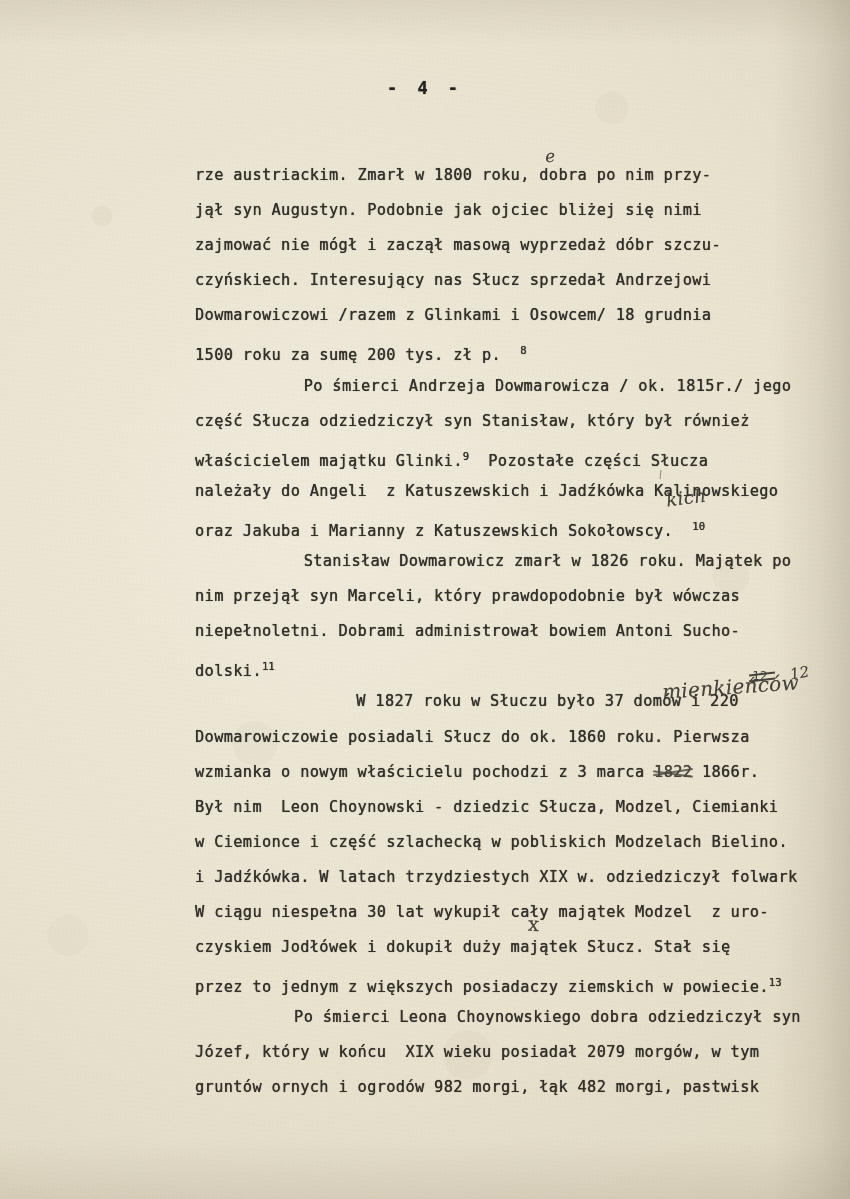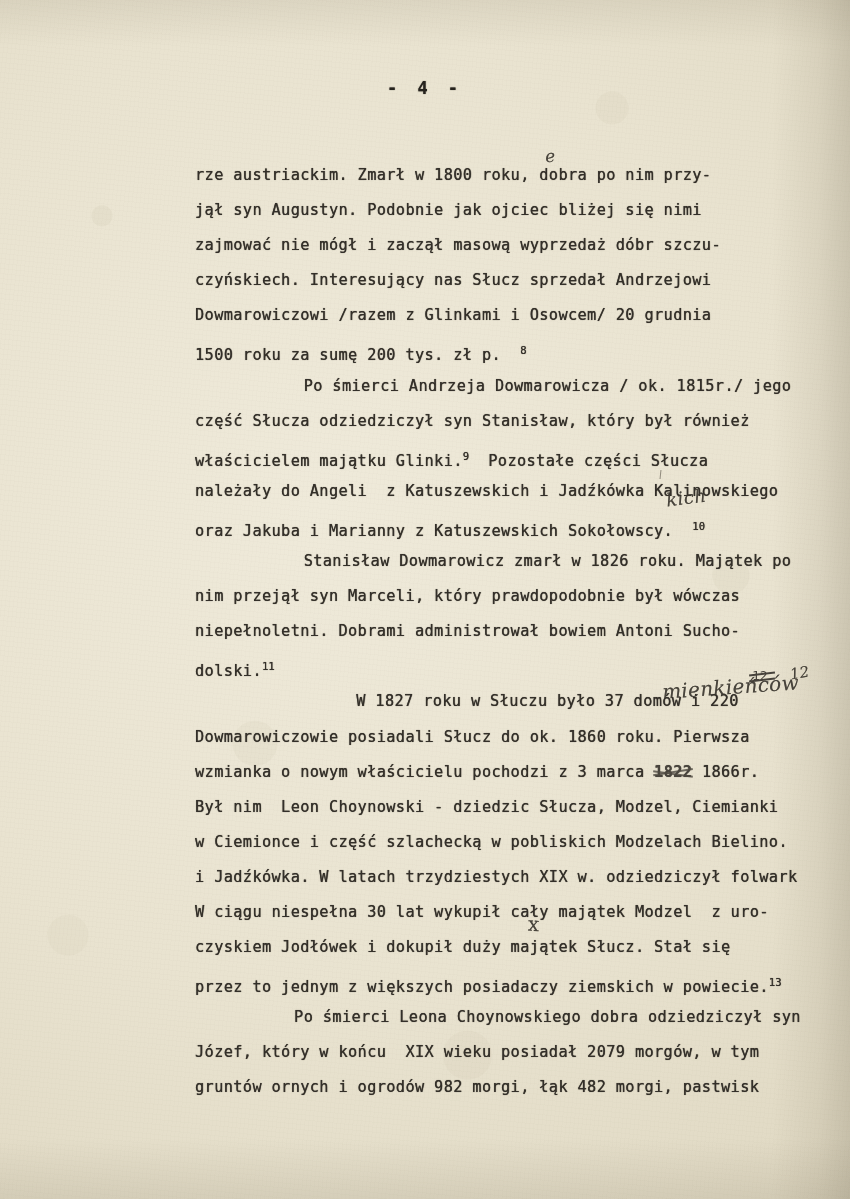--- a/index.html
+++ b/index.html
@@ -91,21 +91,20 @@
   sup {
     font-size: 10.5px;
     vertical-align: super;
     letter-spacing: 0;
   }
 
   
   .struck-typed {
     position: relative;
     opacity: .88;
-    font-weight: bold;
   }
   .struck-typed::before,
   .struck-typed::after {
     content: "";
     position: absolute;
     left: -1px; right: -1px;
     height: 2px;
     background: #3a352d;
     opacity: .8;
   }
@@ -166,21 +165,21 @@
   <div class="edge-bottom"></div>
 
   <div class="page-number">-  4   -</div>
 
   <div class="body-text">
 
     <div class="ln"><span>rze austriackim. Zmarł w 1800 roku, dobra po nim przy-</span></div>
     <div class="ln"><span>jął syn Augustyn. Podobnie jak ojciec bliżej się nimi</span></div>
     <div class="ln"><span>zajmować nie mógł i zaczął masową wyprzedaż dóbr szczu-</span></div>
     <div class="ln"><span>czyńskiech. Interesujący nas Słucz sprzedał Andrzejowi</span></div>
-    <div class="ln"><span>Dowmarowiczowi /razem z Glinkami i Osowcem/ 20 grudnia</span></div>
+    <div class="ln"><span>Dowmarowiczowi /razem z Glinkami i Osowcem/ 18 grudnia</span></div>
     <div class="ln"><span>1500 roku za sumę 200 tys. zł p.  </span><sup>8</sup></div>
 
     <div class="ln indent"><span>Po śmierci Andrzeja Dowmarowicza / ok. 1815r./ jego</span></div>
     <div class="ln"><span>część Słucza odziedziczył syn Stanisław, który był również</span></div>
     <div class="ln"><span>właścicielem majątku Glinki.</span><sup>9</sup><span>  Pozostałe części Słucza</span></div>
     <div class="ln"><span>należały do Angeli  z Katuszewskich i Jadźkówka Kalinowskiego</span></div>
     <div class="ln"><span>oraz Jakuba i Marianny z Katuszewskich Sokołowscy.  </span><sup>10</sup></div>
 
     <div class="ln indent"><span>Stanisław Dowmarowicz zmarł w 1826 roku. Majątek po</span></div>
     <div class="ln"><span>nim przejął syn Marceli, który prawdopodobnie był wówczas</span></div>

